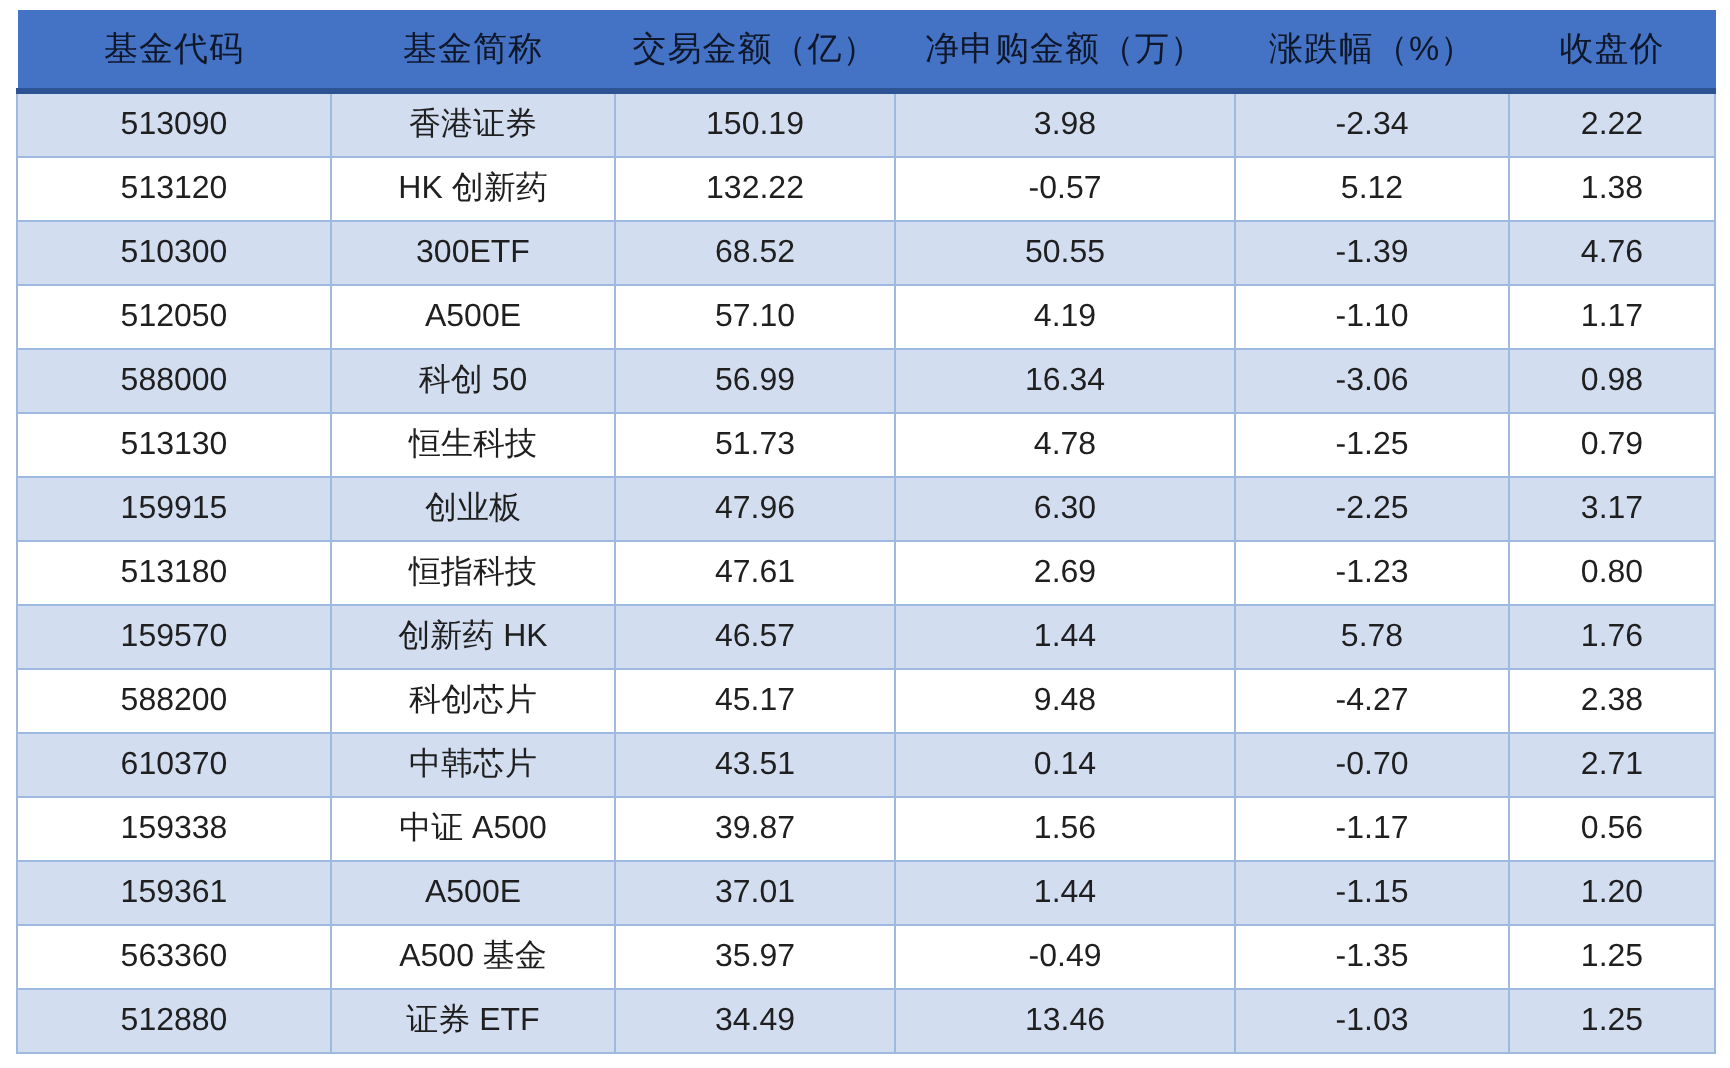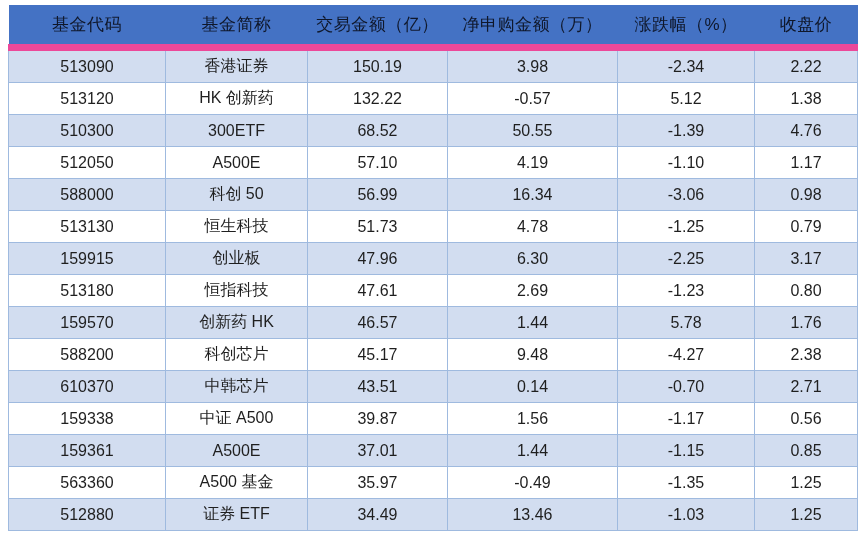--- a/index.html
+++ b/index.html
@@ -44,21 +44,21 @@
     height: 31px;
     text-align: center;
     vertical-align: middle;
     font-size: 16px;
     color: #1f1f1f;
     border: 1px solid #9FBADF;
     padding: 0;
   }
   tbody tr:nth-child(odd) td { background: #D2DDF0; }
   tbody tr:nth-child(even) td { background: #ffffff; }
-  tbody tr:first-child td { border-top: 7px solid #ec4899; }
+  tbody tr:first-child td { border-top: 3px solid #ec4899; }
 </style>
 </head>
 <body>
 
 <div class="table-wrap">
   <table class="fund-table">
     <colgroup>
       <col class="c0">
         <col class="c1">
         <col class="c2">
@@ -172,21 +172,21 @@
           <td>1.56</td>
           <td>-1.17</td>
           <td>0.56</td>
         </tr>
         <tr>
           <td>159361</td>
           <td>A500E</td>
           <td>37.01</td>
           <td>1.44</td>
           <td>-1.15</td>
-          <td>0.85</td>
+          <td>1.20</td>
         </tr>
         <tr>
           <td>563360</td>
           <td>A500 基金</td>
           <td>35.97</td>
           <td>-0.49</td>
           <td>-1.35</td>
           <td>1.25</td>
         </tr>
         <tr>

